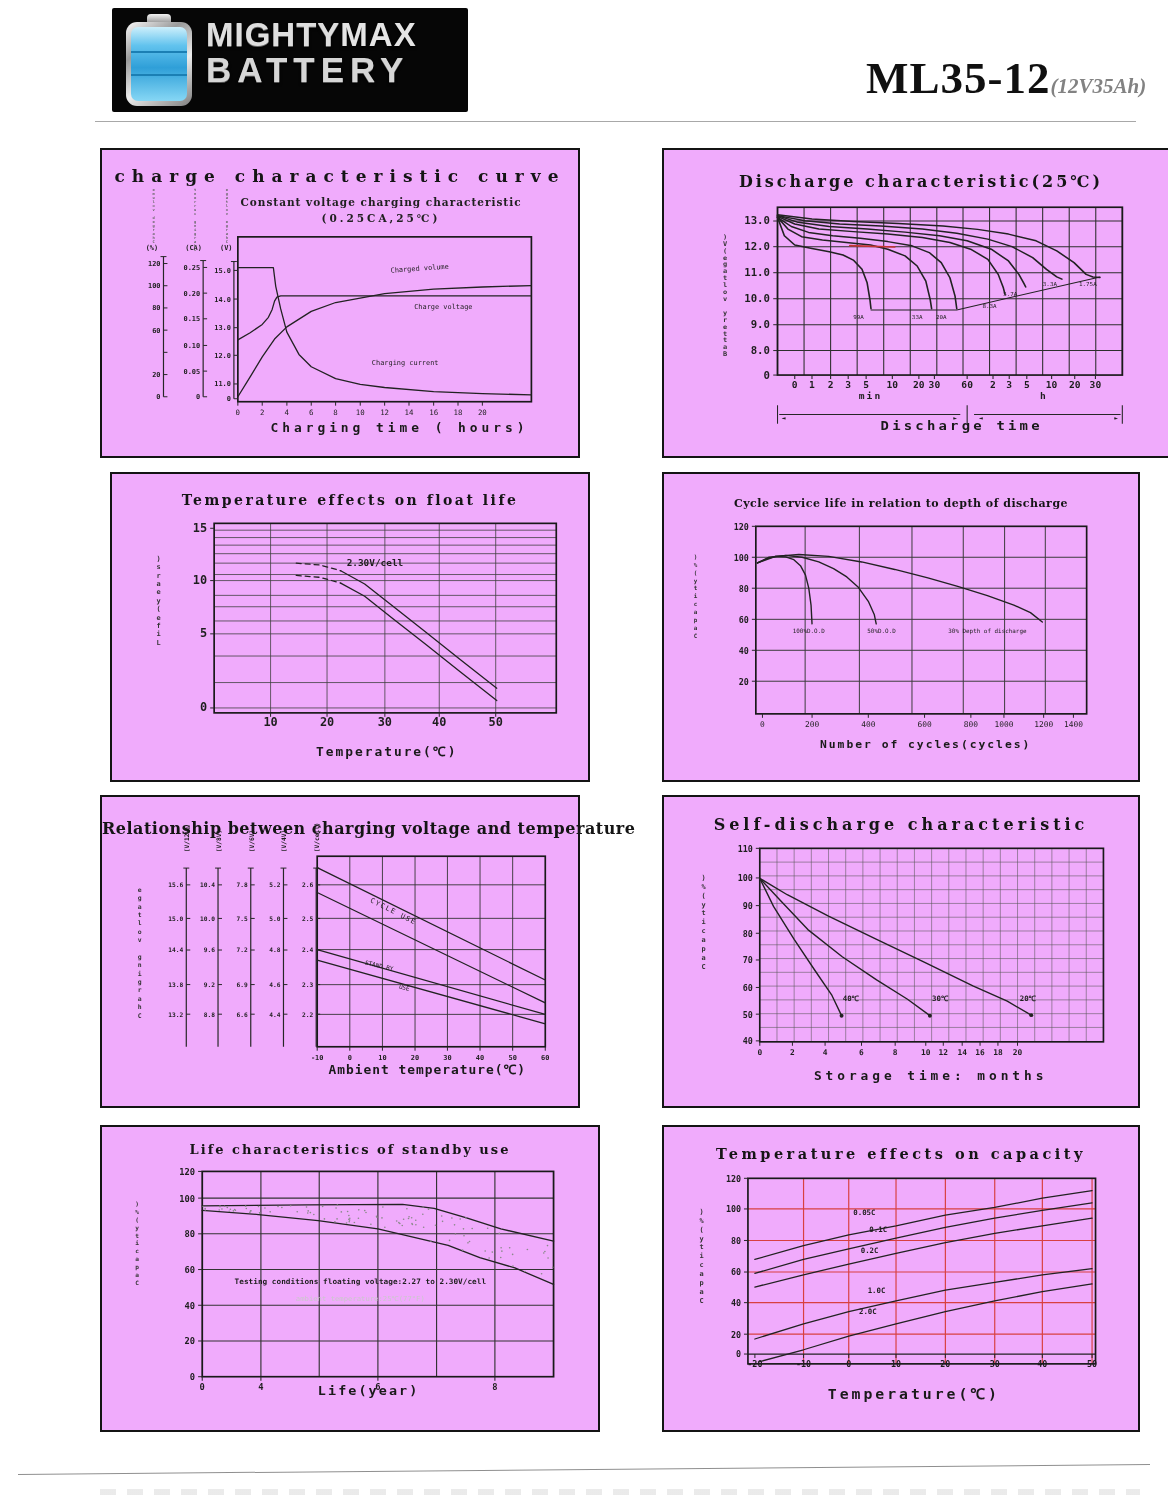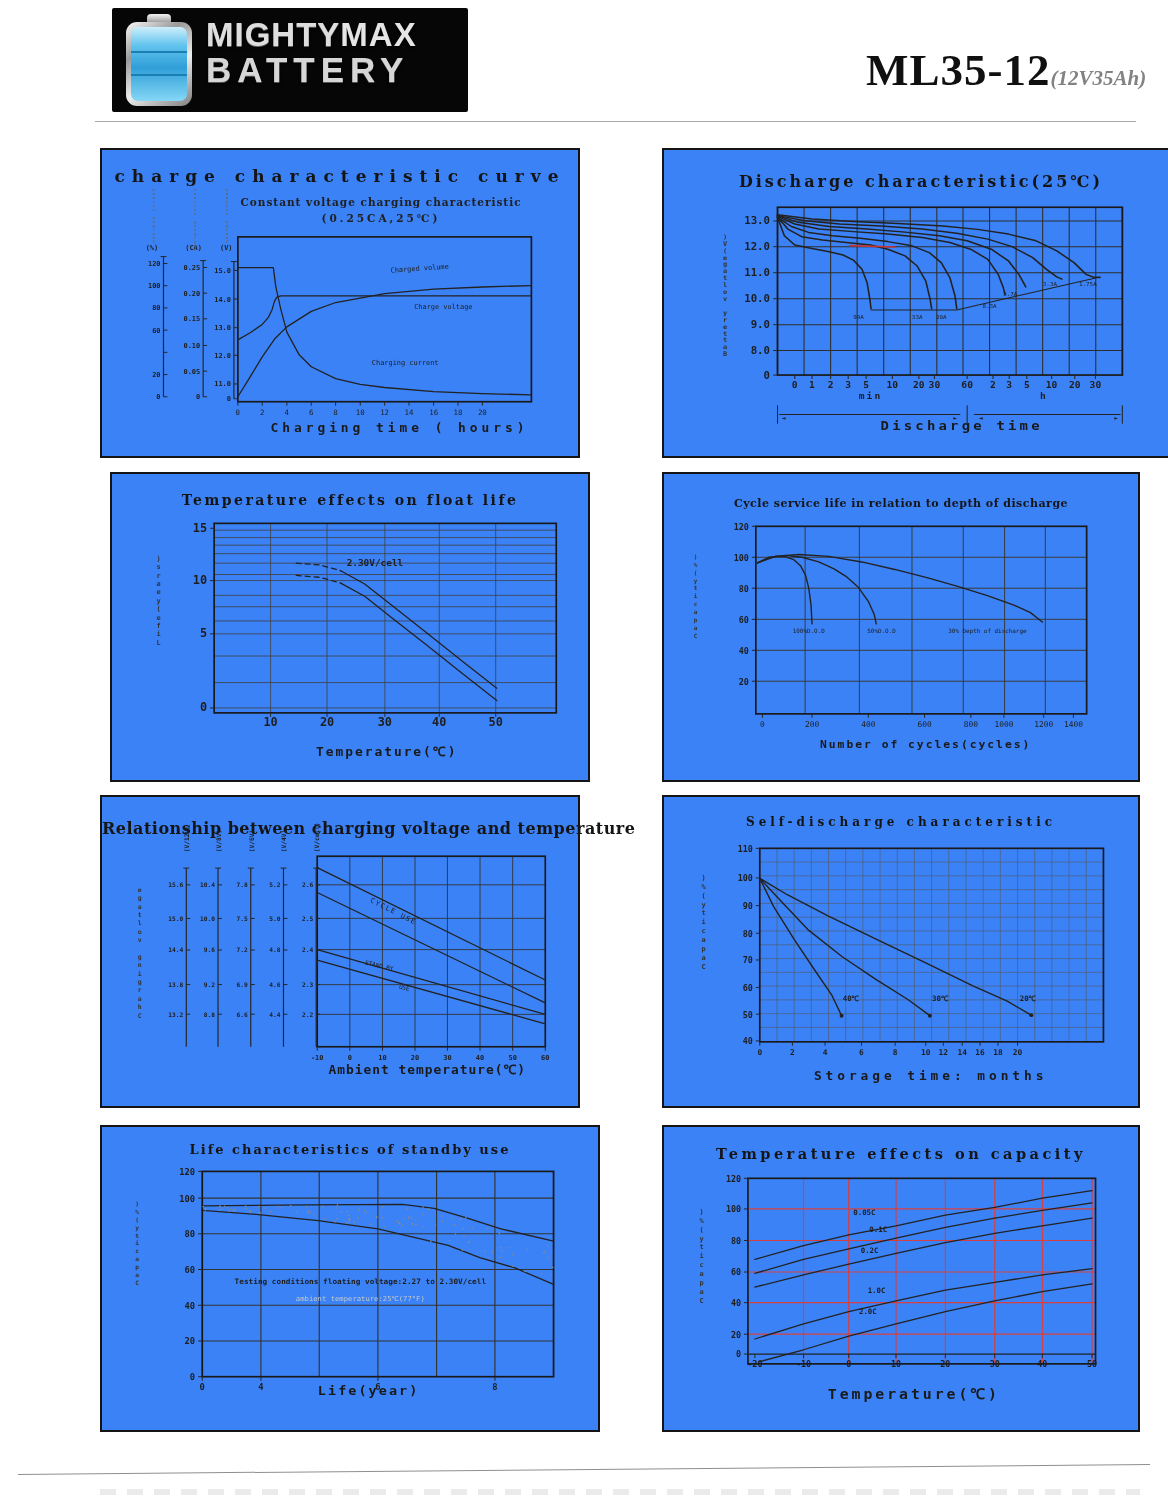--- a/index.html
+++ b/index.html
@@ -15,46 +15,46 @@
   .bat-inner{width:100%;height:100%;border-radius:7px;position:relative;overflow:hidden;
              background:linear-gradient(180deg,#cdeffb 0%,#62c3ee 25%,#2f9fd8 55%,#86d7f5 100%);}
   .bat-sep{position:absolute;left:0;right:0;height:2px;background:#1b7fb4;}
   .sep1{top:32%;} .sep2{top:64%;}
   .logo-text{position:absolute;left:94px;top:10px;line-height:1.02;white-space:nowrap;}
   .l1{font-family:"Liberation Sans",sans-serif;font-weight:700;font-size:33px;letter-spacing:1px;}
   .mighty{color:#dededе;color:#dedede;text-shadow:0 1px 0 #ffffff66,0 2px 3px #000;}
   .max{color:#e5e5e5;text-shadow:0 2px 3px #000;}
   .l2{font-family:"Liberation Sans",sans-serif;font-weight:700;font-size:35px;letter-spacing:6px;
       color:#d6d6d6;text-shadow:0 1px 0 #ffffff55,0 2px 3px #000;}
-  .model{position:absolute;left:866px;top:44px;font-family:"Liberation Serif",serif;white-space:nowrap;}
+  .model{position:absolute;left:866px;top:52px;font-family:"Liberation Serif",serif;white-space:nowrap;}
   .mnum{font-size:45px;font-weight:700;color:#101010;letter-spacing:1px;}
   .mspec{font-size:21px;font-style:italic;font-weight:600;color:#828282;}
   .hr-top{position:absolute;left:95px;top:121px;width:1041px;height:1px;background:#a8a8a8;}
   .hr-bottom{position:absolute;left:18px;top:1469px;width:1132px;height:1px;background:#8f8f8f;transform:rotate(-0.5deg);}
   .smudge{position:absolute;left:100px;top:1489px;width:1040px;height:6px;opacity:.75;
           background:repeating-linear-gradient(90deg,#e4e4e4 0 16px,transparent 16px 27px);}
   
-  .panel{position:absolute;border:2px solid #141414;background:#3b82f6;box-sizing:border-box;}
+  .panel{position:absolute;border:2px solid #141414;background:#f0abfc;box-sizing:border-box;}
   .panel svg{position:absolute;left:0;top:0;width:100%;height:100%;}
   .cp1{left:100px;top:148px;width:480px;height:310px;}
   .cp2{left:662px;top:148px;width:518px;height:310px;}
   .cp3{left:100px;top:472px;width:480px;height:310px;margin-left:10px;}
   .cp4{left:662px;top:472px;width:478px;height:310px;}
   .cp5{left:100px;top:795px;width:480px;height:313px;}
   .cp6{left:662px;top:795px;width:478px;height:313px;}
   .cp7{left:100px;top:1125px;width:500px;height:307px;}
   .cp8{left:662px;top:1125px;width:478px;height:307px;}
   .c-title{position:absolute;left:0;right:0;text-align:center;font-family:"DejaVu Serif",serif;
            font-weight:700;color:#151515;white-space:nowrap;}
   .cp1 .c-title{top:16px;font-size:17px;letter-spacing:7px;}
   .cp2 .c-title{top:22px;font-size:16px;letter-spacing:3px;}
   .cp3 .c-title{top:18px;font-size:14px;letter-spacing:2.5px;}
   .cp4 .c-title{top:23px;font-size:11px;letter-spacing:0.5px;}
   .cp5 .c-title{top:22px;font-size:16px;letter-spacing:0.5px;}
-  .cp6 .c-title{top:18px;font-size:12px;letter-spacing:4px;}
+  .cp6 .c-title{top:18px;font-size:16px;letter-spacing:4px;}
   .cp7 .c-title{top:15px;font-size:13px;letter-spacing:2px;}
   .cp8 .c-title{top:18px;font-size:14.5px;letter-spacing:3.5px;}
   .c-sub{position:absolute;left:90px;right:8px;text-align:center;font-family:"DejaVu Serif",serif;
          font-weight:700;color:#202020;white-space:nowrap;}
   .s1{top:46px;font-size:10.5px;letter-spacing:1px;}
   .s2{top:62px;font-size:10.5px;letter-spacing:3px;}
 </style>
 </head>
 <body>
 

